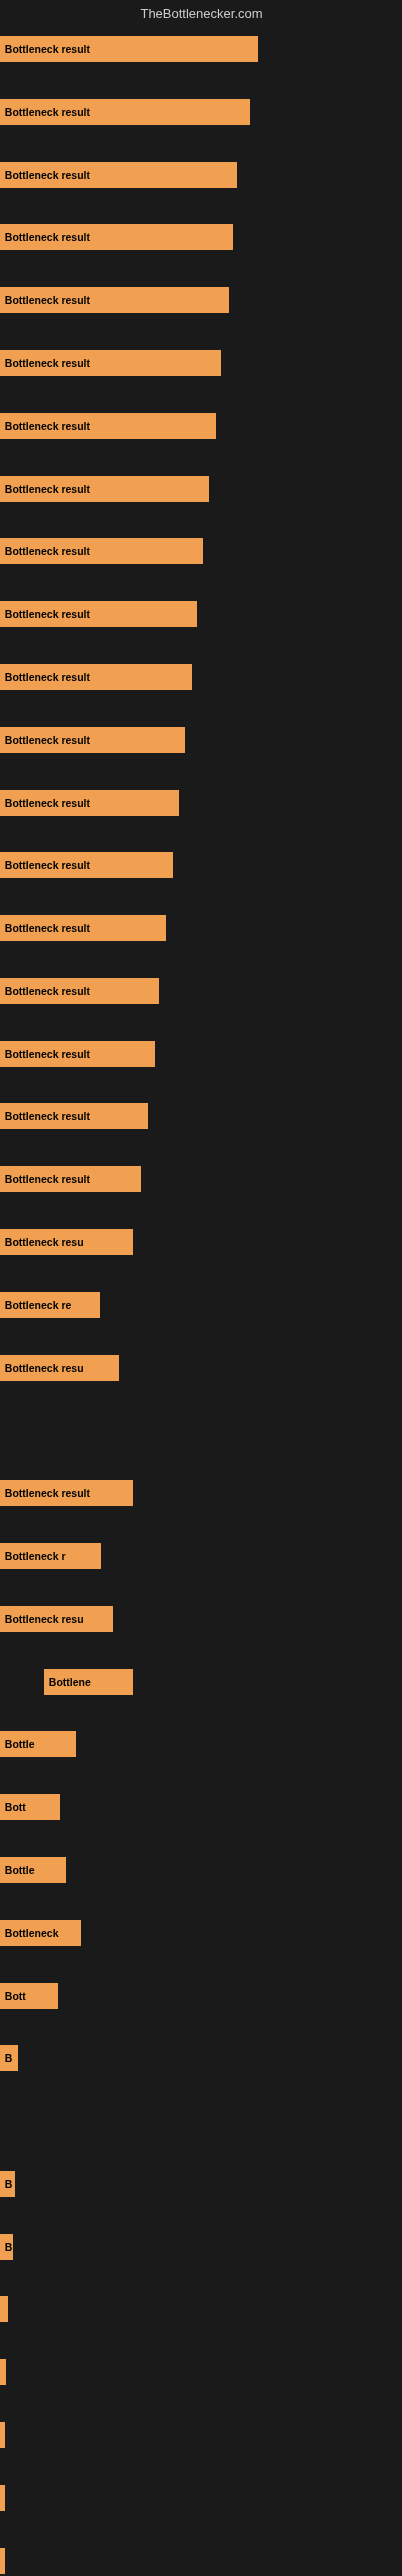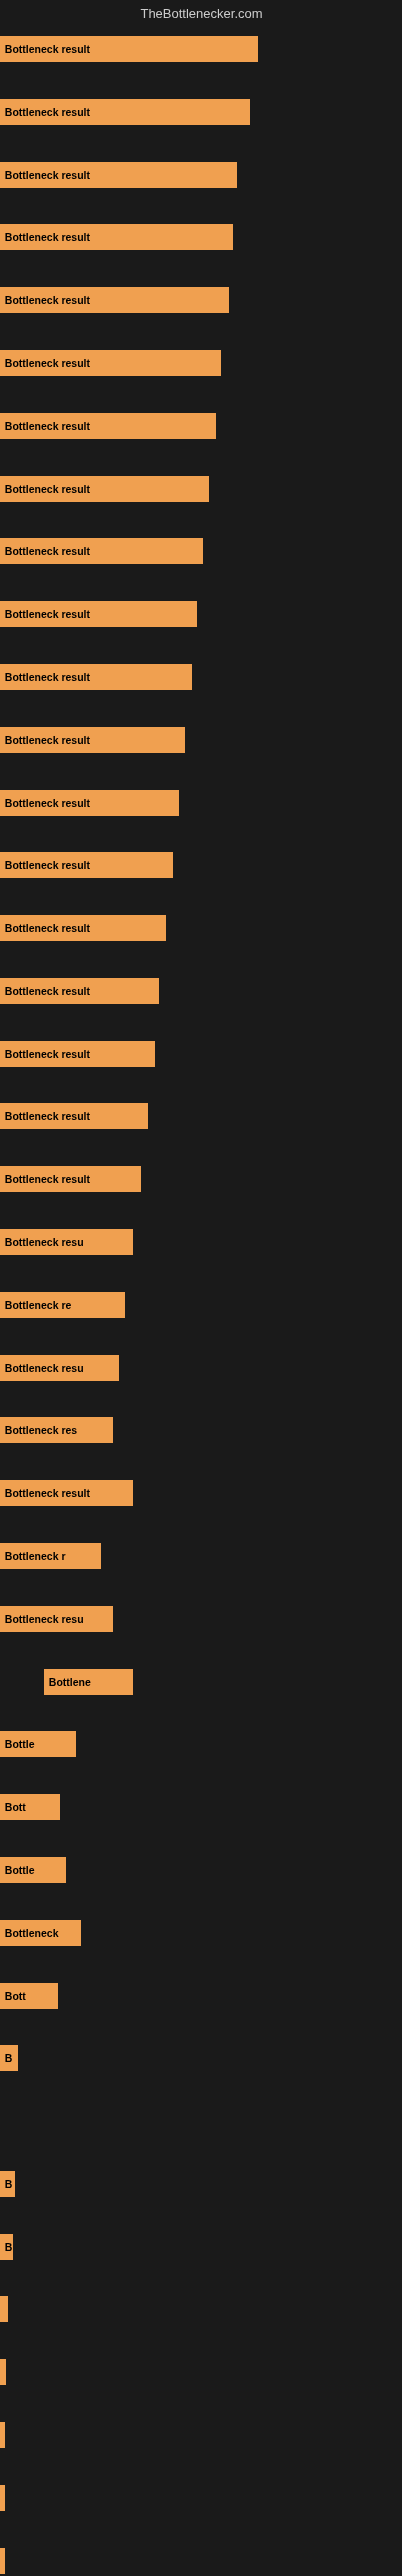--- a/index.html
+++ b/index.html
@@ -136,34 +136,29 @@
       <div class="bar" style="width: 141px;">
         <span class="bar-label">Bottleneck result</span>
       </div>
     </div>
     <div style="position: absolute; left: 0px; top: 1201px; width: 403px;">
       <div class="bar" style="width: 133px;">
         <span class="bar-label">Bottleneck resu</span>
       </div>
     </div>
     <div style="position: absolute; left: 0px; top: 1264px; width: 403px;">
-      <div class="bar" style="width: 125px; align-items: center;">
+      <div class="bar" style="width: 100px; align-items: center;">
         <span class="bar-label">Bottleneck re</span>
       </div>
     </div>
     <div style="position: absolute; left: 0px; top: 1327px; width: 403px;">
       <div class="bar" style="width: 119px;">
         <span class="bar-label">Bottleneck resu</span>
       </div>
     </div>
-    <div style="position: absolute; left: 0px; top: 1389px; width: 403px;">
-      <div class="bar" style="width: 113px;">
-        <span class="bar-label">Bottleneck res</span>
-      </div>
-    </div>
     <div style="position: absolute; left: 0px; top: 1452px; width: 403px;">
       <div class="bar" style="width: 133px;">
         <span class="bar-label">Bottleneck result</span>
       </div>
     </div>
     <div style="position: absolute; left: 0px; top: 1515px; width: 380px;">
       <div class="bar" style="width: 101px;">
         <span class="bar-label">Bottleneck r</span>
       </div>
     </div>

